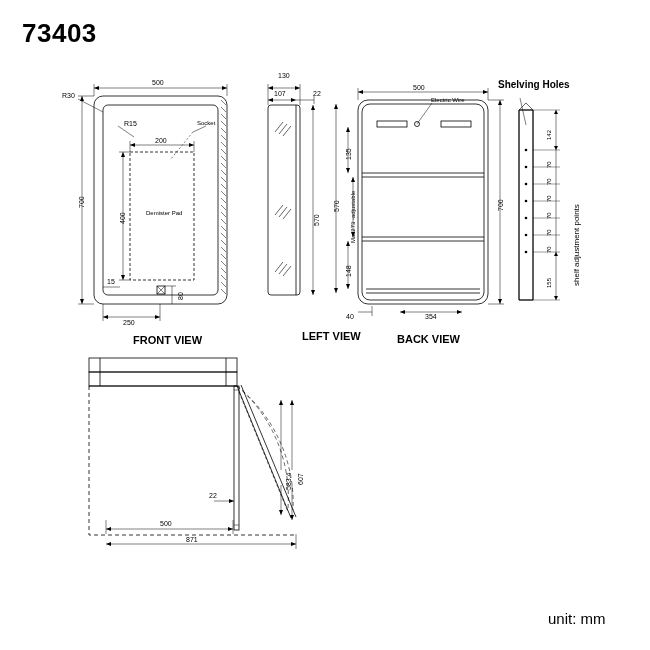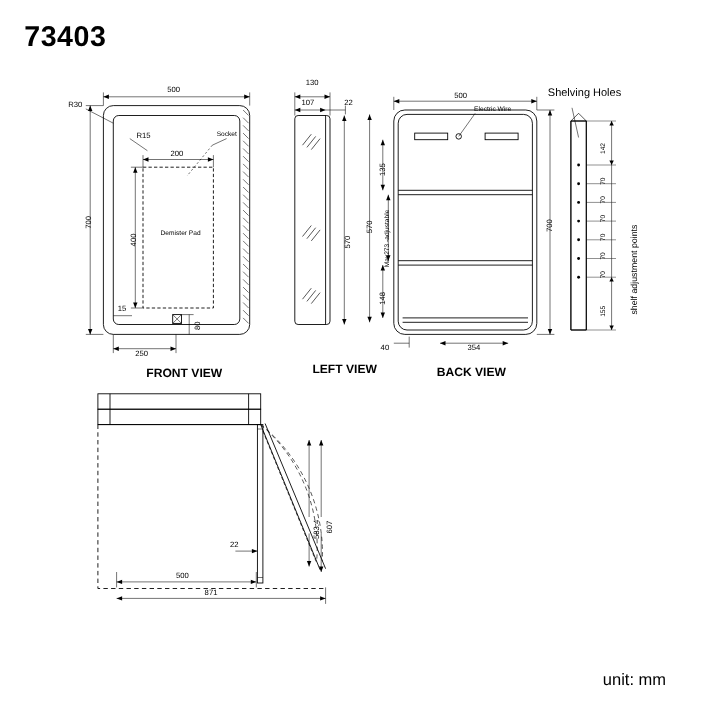--- a/index.html
+++ b/index.html
@@ -45,21 +45,21 @@
     font-size: 7px;
   }
   .dim-sm {
     font-size: 6px;
   }
   .note {
     font-size: 8px;
   }
   .note-bold {
     font-size: 10px;
-    font-weight: normal;
+    font-weight: bold;
   }
   .unit {
     font-size: 15px;
   }
   .rot90 {
     transform: rotate(-90deg);
     transform-origin: left top;
   }
   svg { display:block; }
 </style>
@@ -362,21 +362,21 @@
   <div class="txt dim-sm" style="left:146px; top:210px;">Demister Pad</div>
   <div class="txt dim" style="left:107px; top:278px;">15</div>
   <div class="txt dim rot90" style="left:177px; top:300px;">80</div>
   <div class="txt dim" style="left:123px; top:319px;">250</div>
   <div class="txt view-label" style="left:133px; top:335px;">FRONT VIEW</div>
 
   <div class="txt dim" style="left:278px; top:72px;">130</div>
   <div class="txt dim" style="left:274px; top:90px;">107</div>
   <div class="txt dim" style="left:313px; top:90px;">22</div>
   <div class="txt dim rot90" style="left:313px; top:226px;">570</div>
-  <div class="txt view-label" style="left:244px; top:331px;padding-left:40px;">LEFT VIEW</div>
+  <div class="txt view-label" style="left:262px; top:331px;padding-left:40px;">LEFT VIEW</div>
 
   <div class="txt dim" style="left:413px; top:84px;">500</div>
   <div class="txt dim rot90" style="left:497px; top:211px;">700</div>
   <div class="txt dim-sm" style="left:431px; top:97px;">Electric Wire</div>
   <div class="txt dim rot90" style="left:345px; top:160px;">135</div>
   <div class="txt dim rot90" style="left:333px; top:212px;">570</div>
   <div class="txt dim rot90" style="left:345px; top:277px;">148</div>
   <div class="txt dim-sm rot90" style="left:350px; top:243px;">Max273 -adjustable</div>
   <div class="txt dim" style="left:346px; top:313px;">40</div>
   <div class="txt dim" style="left:425px; top:313px;">354</div>

